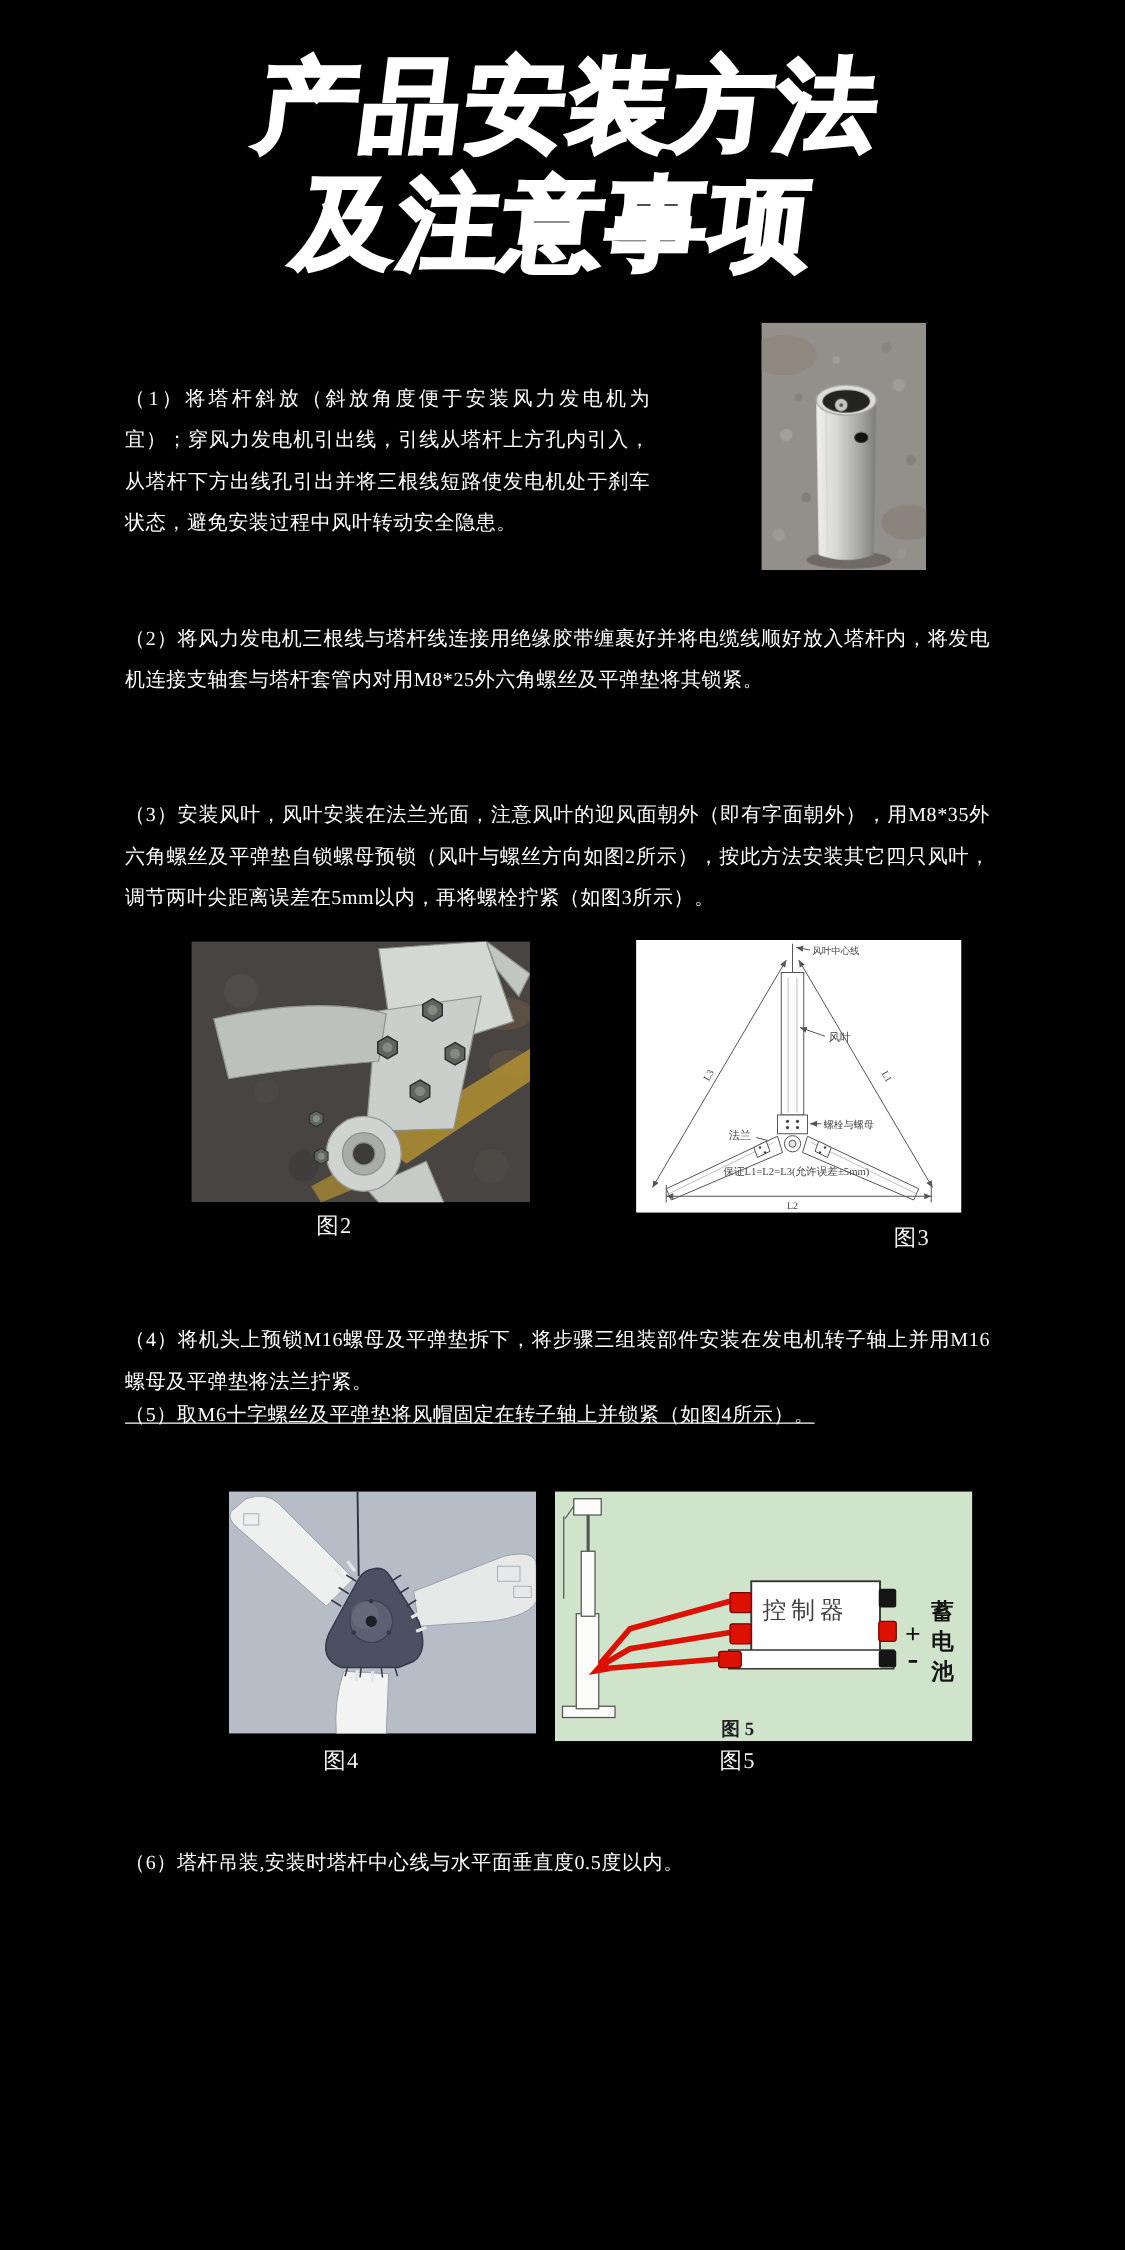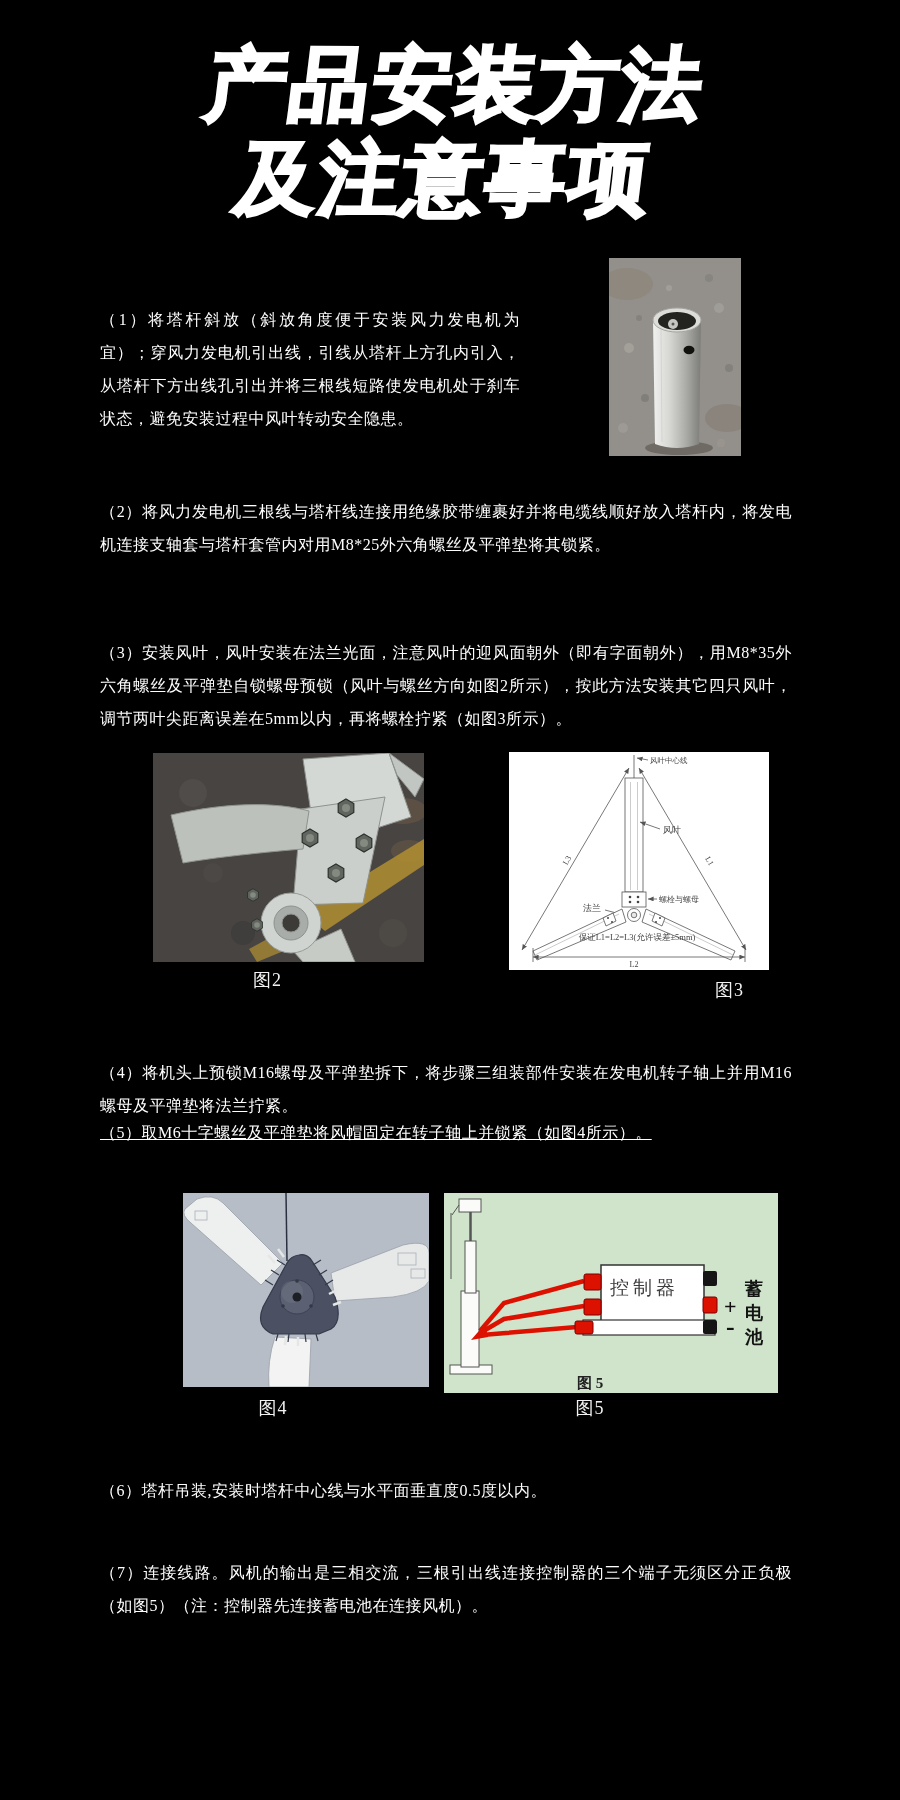--- a/index.html
+++ b/index.html
@@ -46,21 +46,20 @@
     <div class="title-line">产品安装方法</div>
     <div class="title-line">及注意事项</div>
   </div>
 
   <p class="step" id="step1">（1）将塔杆斜放（斜放角度便于安装风力发电机为宜）；穿风力发电机引出线，引线从塔杆上方孔内引入，从塔杆下方出线孔引出并将三根线短路使发电机处于刹车状态，避免安装过程中风叶转动安全隐患。</p>
   <p class="step" id="step2">（2）将风力发电机三根线与塔杆线连接用绝缘胶带缠裹好并将电缆线顺好放入塔杆内，将发电机连接支轴套与塔杆套管内对用M8*25外六角螺丝及平弹垫将其锁紧。</p>
   <p class="step" id="step3">（3）安装风叶，风叶安装在法兰光面，注意风叶的迎风面朝外（即有字面朝外），用M8*35外六角螺丝及平弹垫自锁螺母预锁（风叶与螺丝方向如图2所示），按此方法安装其它四只风叶，调节两叶尖距离误差在5mm以内，再将螺栓拧紧（如图3所示）。</p>
   <p class="step" id="step4">（4）将机头上预锁M16螺母及平弹垫拆下，将步骤三组装部件安装在发电机转子轴上并用M16螺母及平弹垫将法兰拧紧。</p>
   <p class="step" id="step5">（5）取M6十字螺丝及平弹垫将风帽固定在转子轴上并锁紧（如图4所示）。</p>
   <p class="step" id="step6">（6）塔杆吊装,安装时塔杆中心线与水平面垂直度0.5度以内。</p>
-  <p class="step" id="step7">（7）连接线路。风机的输出是三相交流，三根引出线连接控制器的三个端子无须区分正负极（如图5）（注：控制器先连接蓄电池在连接风机）。</p>
 
   <div class="fig" id="fig1">
     <svg width="132" height="198" viewBox="0 0 132 198">
       <defs>
         <linearGradient id="met" x1="0" y1="0" x2="1" y2="0">
           <stop offset="0" stop-color="#f0f0ee"></stop>
             <stop offset=".35" stop-color="#d6d6d3"></stop>
           <stop offset=".7" stop-color="#a9a9a6"></stop>
             <stop offset="1" stop-color="#7c7c79"></stop>
         </linearGradient>

